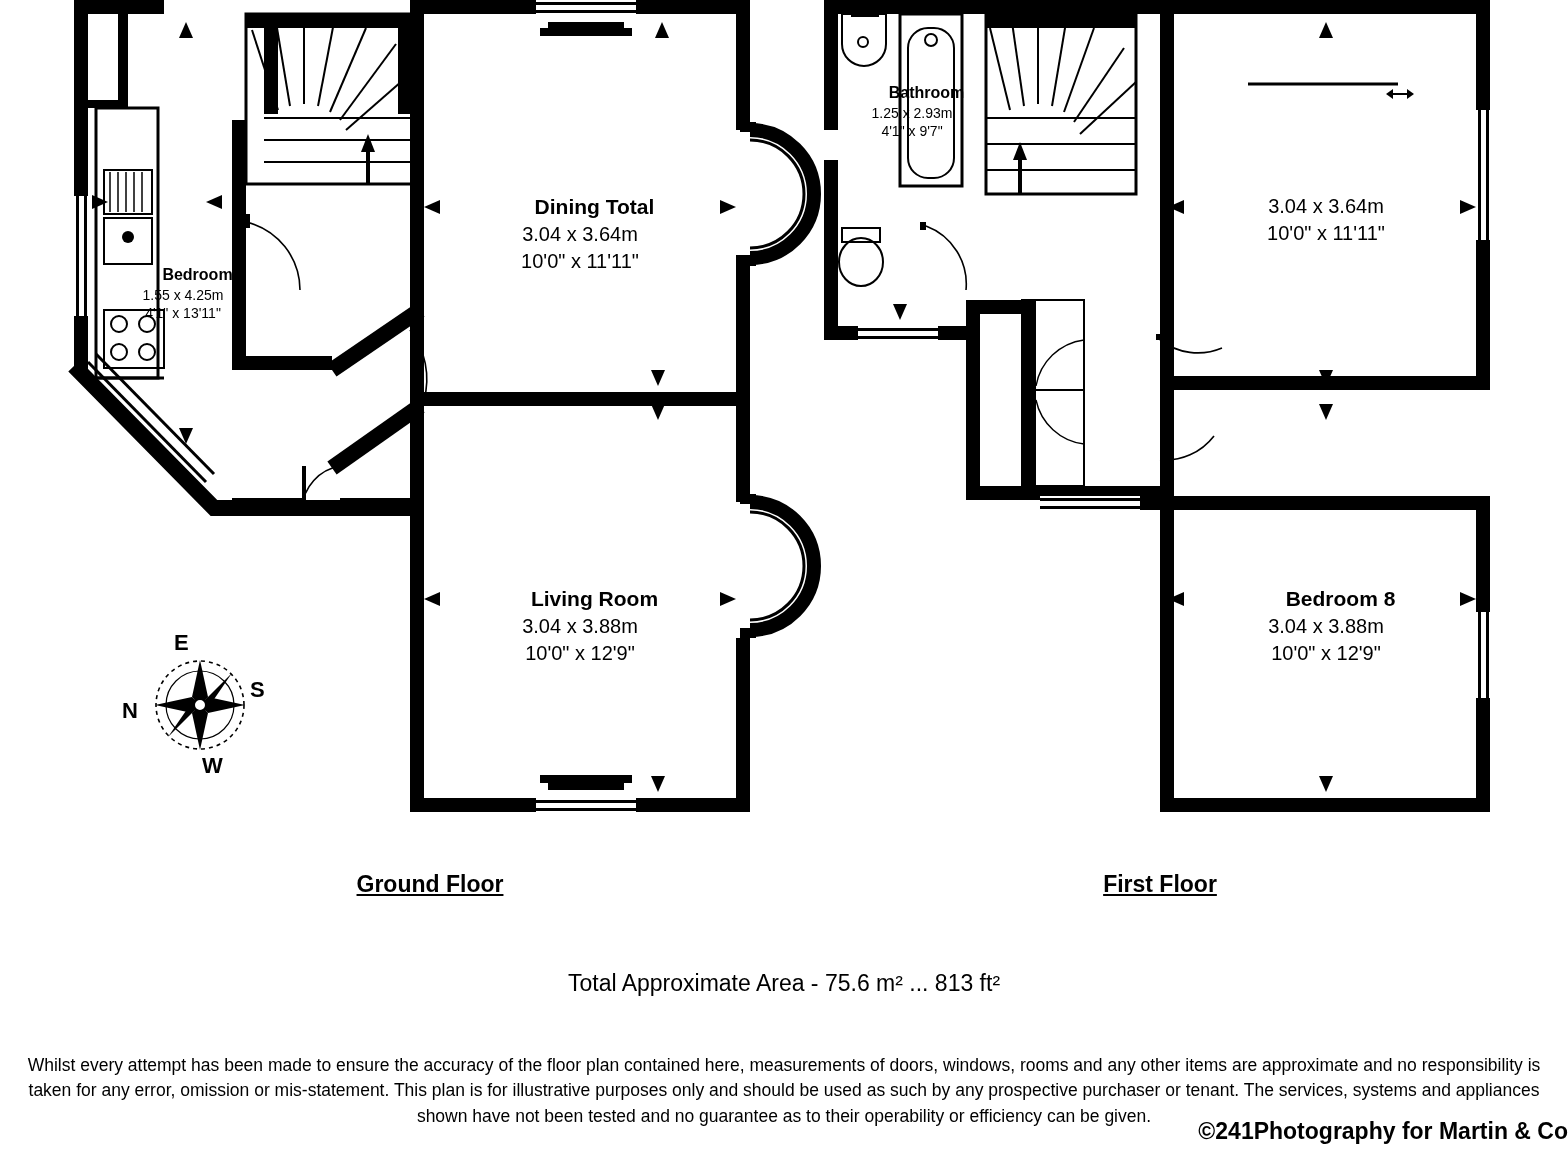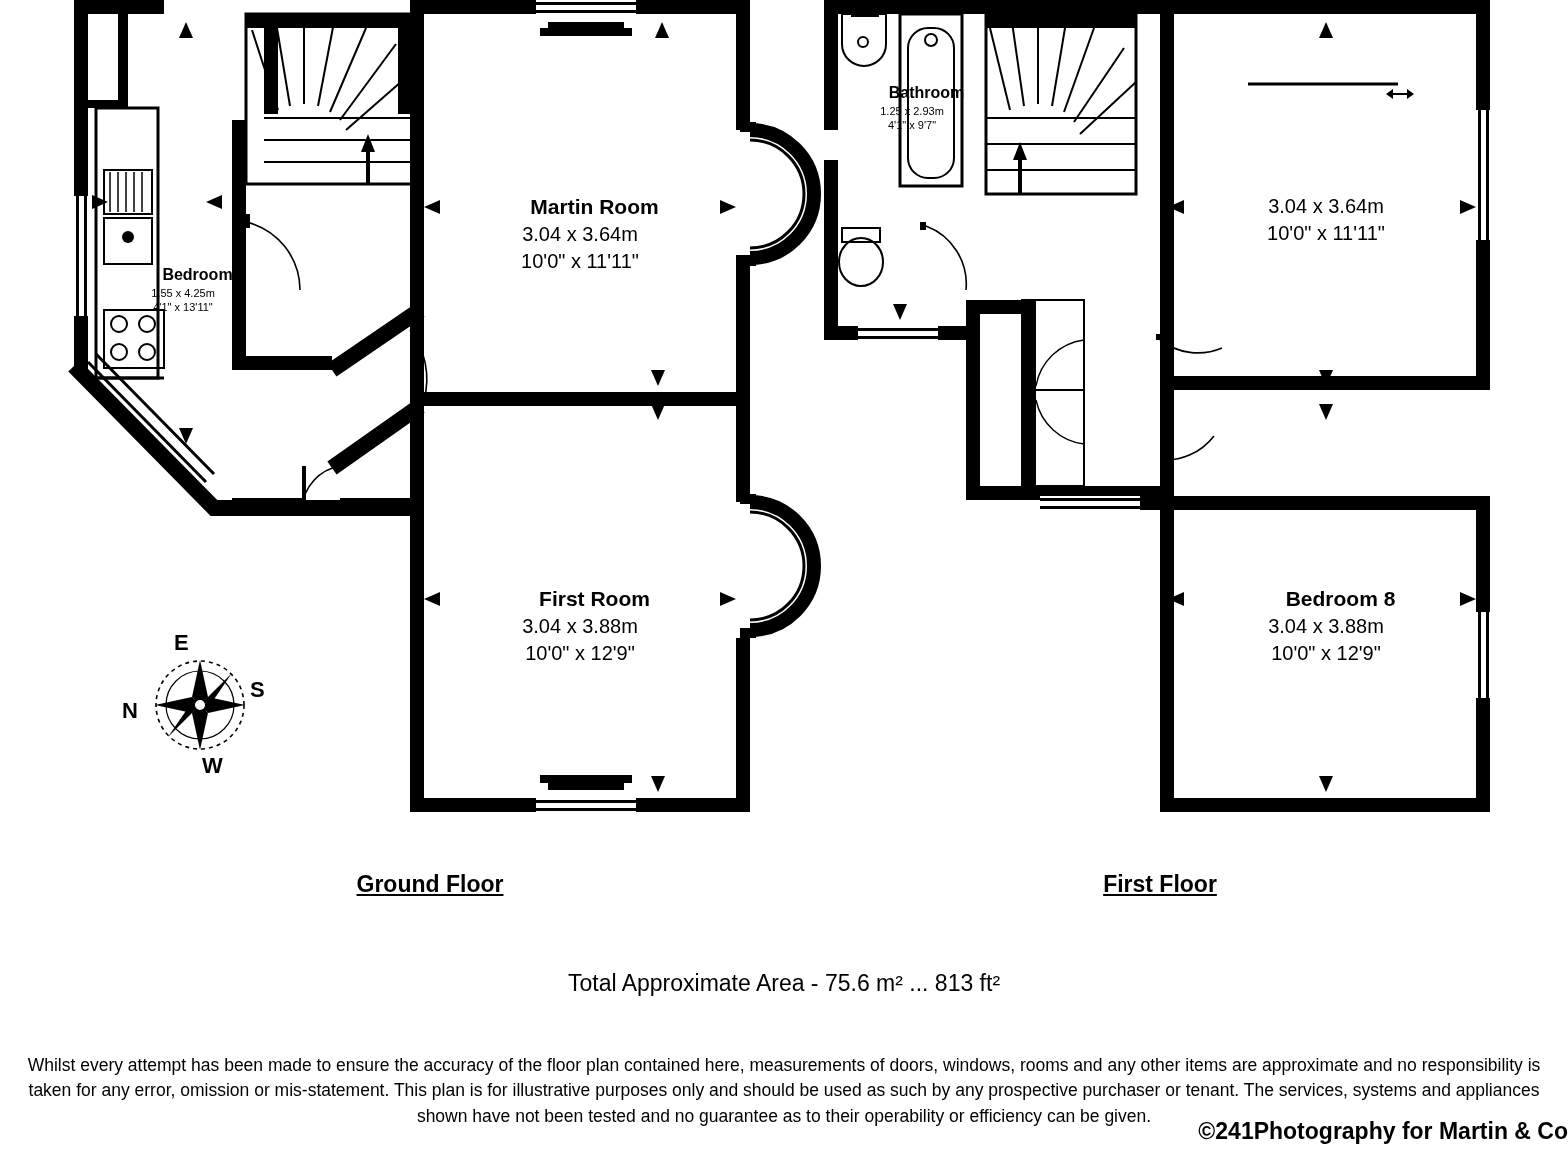--- a/index.html
+++ b/index.html
@@ -35,21 +35,21 @@
     padding-left: 29px;
   }
   .room-label .rdim {
     font-size: 20px;
     display: block;
   }
   .room-label.small .rname {
     font-size: 16px;
   }
   .room-label.small .rdim {
-    font-size: 11px;
+    font-size: 14px;
   }
   .floor-title {
     position: absolute;
     font-weight: bold;
     font-size: 23px;
     text-align: center;
     white-space: nowrap;
     text-decoration: underline;
   }
   .total-area {
@@ -321,27 +321,27 @@
   </g>
 </svg>
 
 <div class="room-label small" style="left: 98px; top: 264px; width: 170px;">
   <span class="rname">Bedroom</span>
   <span class="rdim">1.55 x 4.25m</span>
   <span class="rdim">4'1" x 13'11"</span>
 </div>
 
 <div class="room-label" style="left: 430px; top: 193px; width: 300px;">
-  <span class="rname">Martin Room</span>
+  <span class="rname">Dining Total</span>
   <span class="rdim">3.04 x 3.64m</span>
   <span class="rdim">10'0" x 11'11"</span>
 </div>
 
 <div class="room-label" style="left: 430px; top: 585px; width: 300px;">
-  <span class="rname">First Room</span>
+  <span class="rname">Living Room</span>
   <span class="rdim">3.04 x 3.88m</span>
   <span class="rdim">10'0" x 12'9"</span>
 </div>
 
 <div class="room-label small" style="left: 838px; top: 82px; width: 148px;">
   <span class="rname">Bathroom</span>
   <span class="rdim">1.25 x 2.93m</span>
   <span class="rdim">4'1" x 9'7"</span>
 </div>
 

